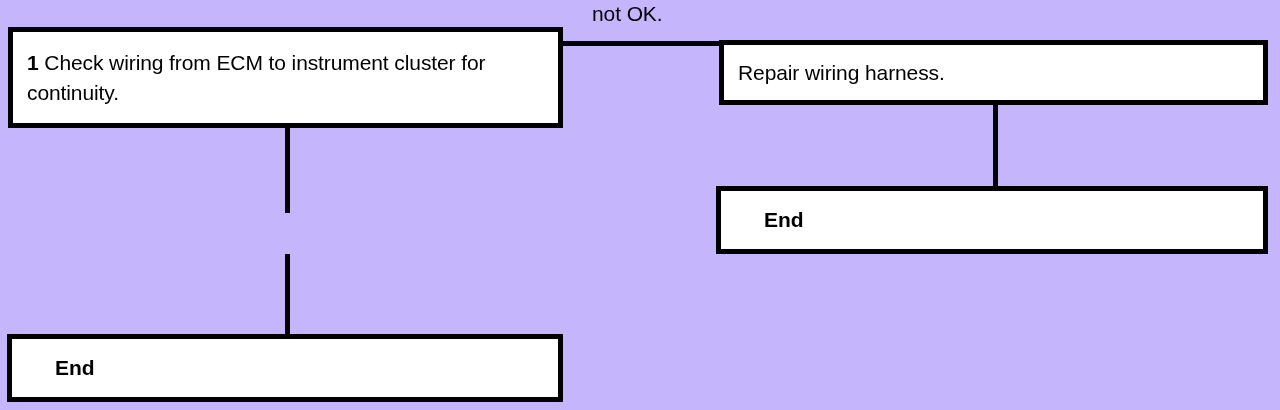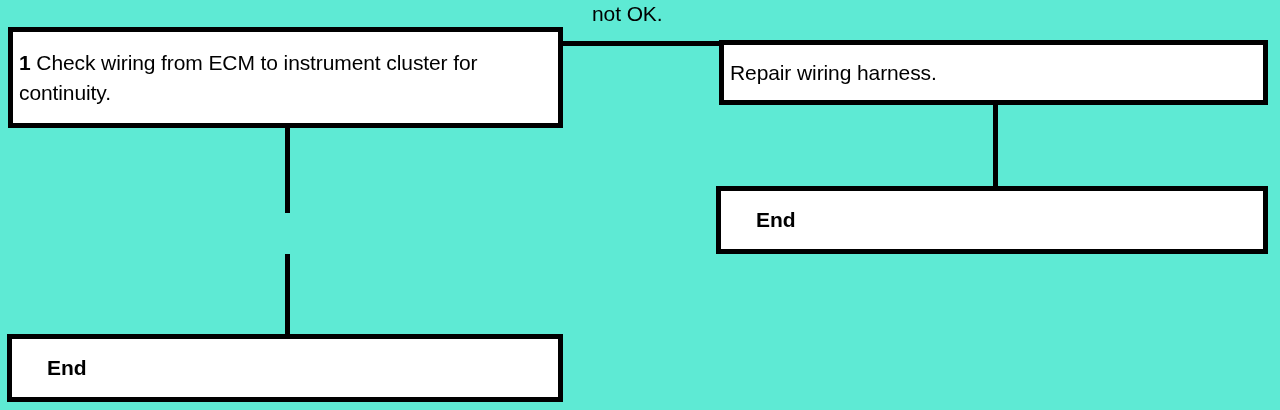--- a/index.html
+++ b/index.html
@@ -11,38 +11,38 @@
   body {
     width: 1280px;
     height: 410px;
     font-family: "Liberation Sans", sans-serif;
     overflow: hidden;
   }
   #flow-canvas {
     position: relative;
     width: 1280px;
     height: 410px;
-    background: #5eead4;
+    background: #c4b5fd;
   }
 
   
   .node {
     position: absolute;
     box-sizing: border-box;
     background: #ffffff;
     border: 5px solid #000000;
     display: flex;
     flex-direction: column;
     justify-content: center;
   }
   .node-text {
     font-size: 21px;
     line-height: 1.42;
     color: #000000;
-    padding: 0 6px;
+    padding: 0 14px;
     letter-spacing: -0.1px;
     white-space: pre-line;
   }
   .node-text .step-num {
     font-weight: bold;
   }
   .node-end .node-text {
     font-weight: bold;
     margin-left: 29px;
   }

